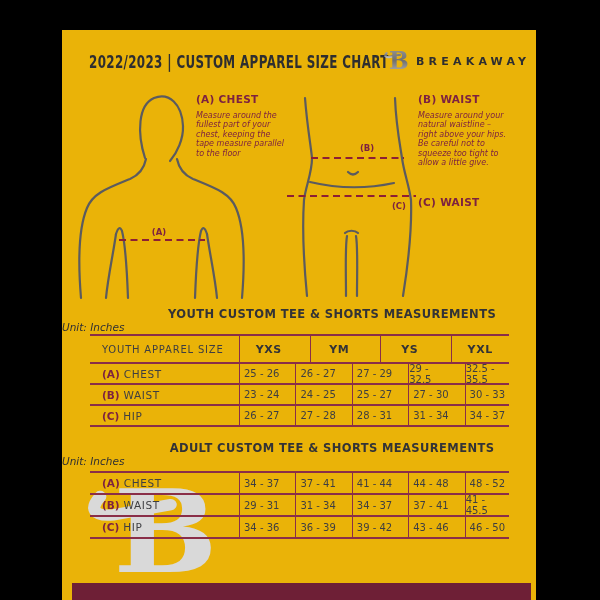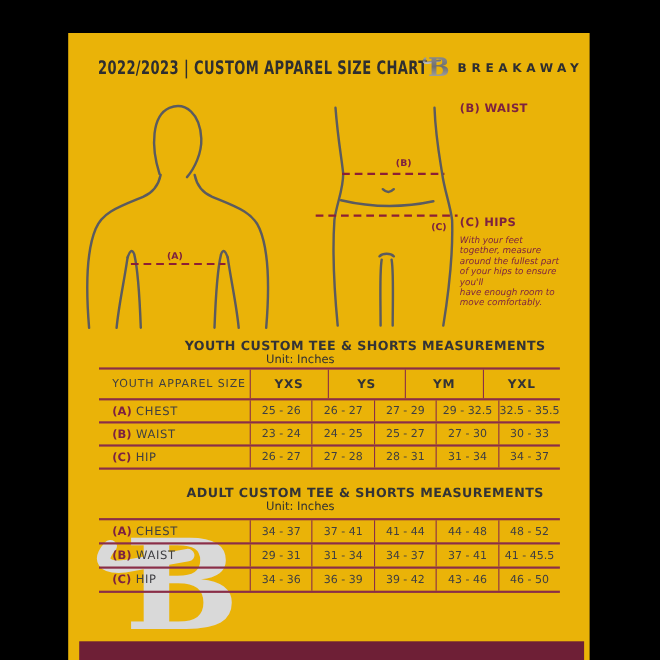--- a/index.html
+++ b/index.html
@@ -15,27 +15,27 @@
   .figures{left:0;top:55px;width:474px;height:215px;}
   
   .instr{color:#7d2240;}
   .instr h4{margin:0;font-size:10.5px;font-weight:bold;letter-spacing:.3px;}
   .instr p{margin:6px 0 0 0;font-size:8px;line-height:9.4px;font-style:italic;white-space:pre-line;}
   .chest-block{left:134px;top:63px;width:140px;}
   .waist-block{left:356px;top:63px;width:118px;}
   .hips-block{left:356px;top:166px;width:118px;}
   
   .sec-title{left:0;width:540px;text-align:center;font-weight:bold;font-size:11.5px;letter-spacing:.4px;color:#333336;}
-  .sec-unit{left:0;width:422px;text-align:center;font-size:10.5px;color:#2f2f33;}
+  .sec-unit{left:0;width:422px;font-style:italic;font-size:10.5px;color:#2f2f33;}
   .youth-title{top:277px;} .youth-unit{top:291px;}
   .adult-title{top:411px;} .adult-unit{top:425px;}
   
   .size-table{left:28px;width:419px;border-top:2px solid #8a2e48;border-bottom:2px solid #8a2e48;}
   .youth-table{top:304px;} .adult-table{top:441px;}
-  .t-row{display:flex;border-bottom:2px solid #8a2e48;}
+  .t-row{display:flex;border-bottom:2px solid #8a2e48;gap:12px;}
   .t-row:last-child{border-bottom:0;}
   .youth-table .t-head{height:26px;} .youth-table .t-row:not(.t-head){height:19px;}
   .adult-table .t-head{height:22px;} .adult-table .t-row:not(.t-head){height:20px;}
   .t-c0{width:137px;box-sizing:border-box;display:flex;align-items:center;padding-left:12px;}
   .t-cv{flex:1;display:flex;align-items:center;justify-content:center;border-left:1.5px solid #8a2e48;font-size:10px;color:#3e3e42;}
   .t-head .t-c0{font-size:10px;letter-spacing:.8px;color:#3e3e42;}
   .t-head .t-cv{font-size:11px;font-weight:bold;letter-spacing:.6px;color:#333336;}
   .t-c0 .key{color:#7d2240;font-weight:bold;font-size:10.5px;}
   .t-c0 .lbl{margin-left:4px;font-size:10.5px;letter-spacing:.6px;color:#3e3e42;}
   
@@ -86,47 +86,54 @@
         <line x1="249" y1="73" x2="342" y2="73"></line>
         <line x1="225" y1="111" x2="354" y2="111"></line>
       </g>
       <g font-size="8.5" font-weight="bold" fill="#7d2240" text-anchor="middle">
         <text x="97" y="150">(A)</text>
         <text x="305" y="66">(B)</text>
         <text x="337" y="124">(C)</text>
       </g>
     </svg>
 
+    <div class="abs instr chest-block">
+      <h4>(A) CHEST</h4>
+      <p>Measure around the
+fullest part of your
+chest, keeping the
+tape measure parallel
+to the floor</p>
+    </div>
     <div class="abs instr waist-block">
       <h4>(B) WAIST</h4>
+      <p>Measure around your
+natural waistline –
+right above your hips.
+Be careful not to
+squeeze too tight to
+allow a little give.</p>
     </div>
     <div class="abs instr hips-block">
-      <h4>(C) HIPS</h4>
-      <p>With your feet
-together, measure
-around the fullest part
-of your hips to ensure
-you'll
-have enough room to
-move comfortably.</p>
+      <h4>(C) WAIST</h4>
     </div>
 
     <svg class="abs watermark" viewBox="0 0 30 32" preserveAspectRatio="none">
       <path d="M3 8.5 C0.5 11.5 1.5 13.5 6 13 L19 10.5" stroke="#d9d9d9" stroke-width="2.8" fill="none" stroke-linecap="round"></path>
       <text x="6" y="27" font-size="28" font-weight="bold" font-family="'DejaVu Serif',serif" fill="#d9d9d9">B</text>
     </svg>
 
     <div class="abs sec-title youth-title">YOUTH CUSTOM TEE &amp; SHORTS MEASUREMENTS</div>
     <div class="abs sec-unit youth-unit">Unit: Inches</div>
     <div class="abs size-table youth-table">
       <div class="t-row t-head">
         <div class="t-c0">YOUTH APPAREL SIZE</div>
         <div class="t-cv">YXS</div>
+        <div class="t-cv">YM</div>
         <div class="t-cv">YS</div>
-        <div class="t-cv">YM</div>
         <div class="t-cv">YXL</div>
       </div>
       <div class="t-row">
         <div class="t-c0">
             <span class="key">(A)</span>
             <span class="lbl">CHEST</span>
           </div>
         <div class="t-cv">25 - 26</div>
         <div class="t-cv">26 - 27</div>
         <div class="t-cv">27 - 29</div>

